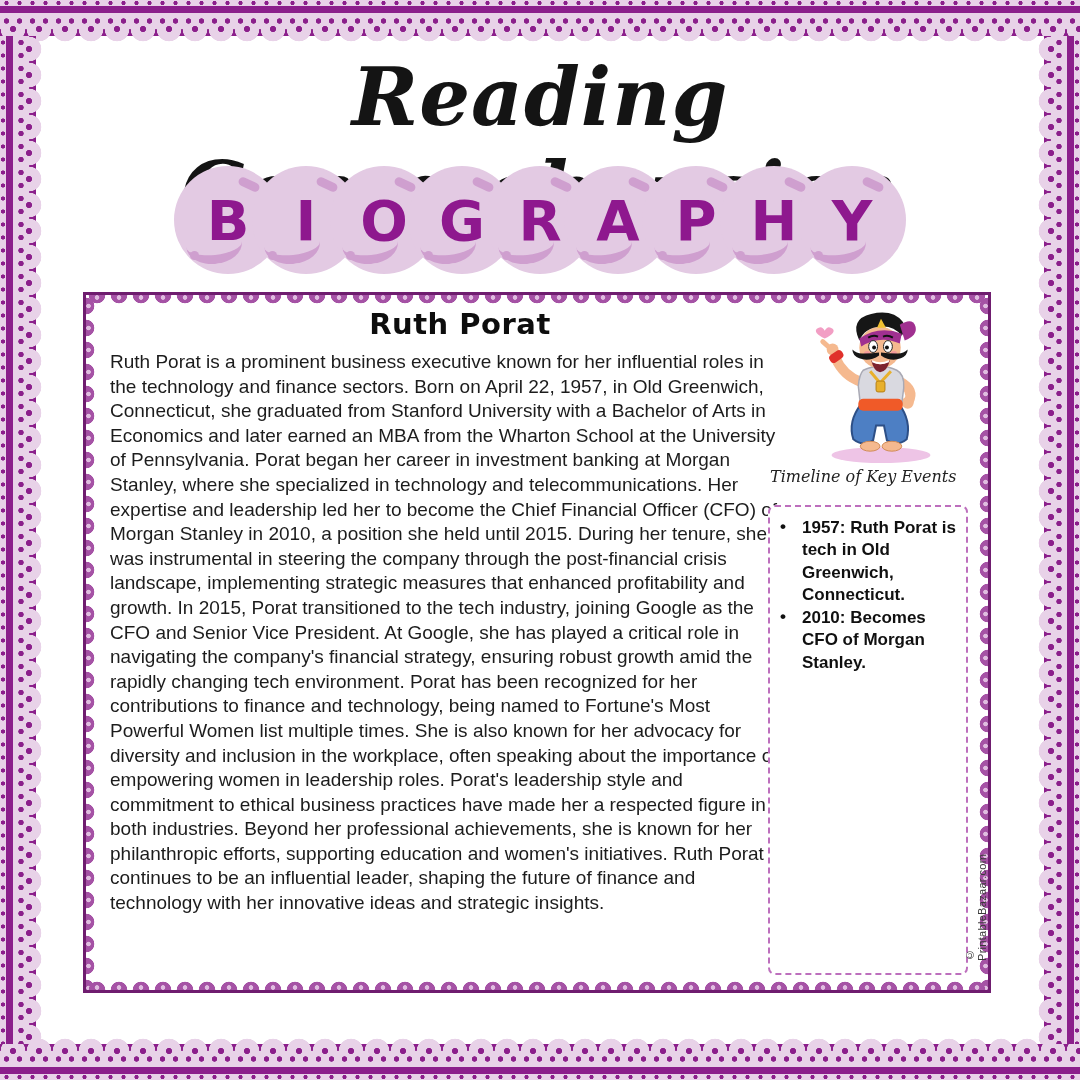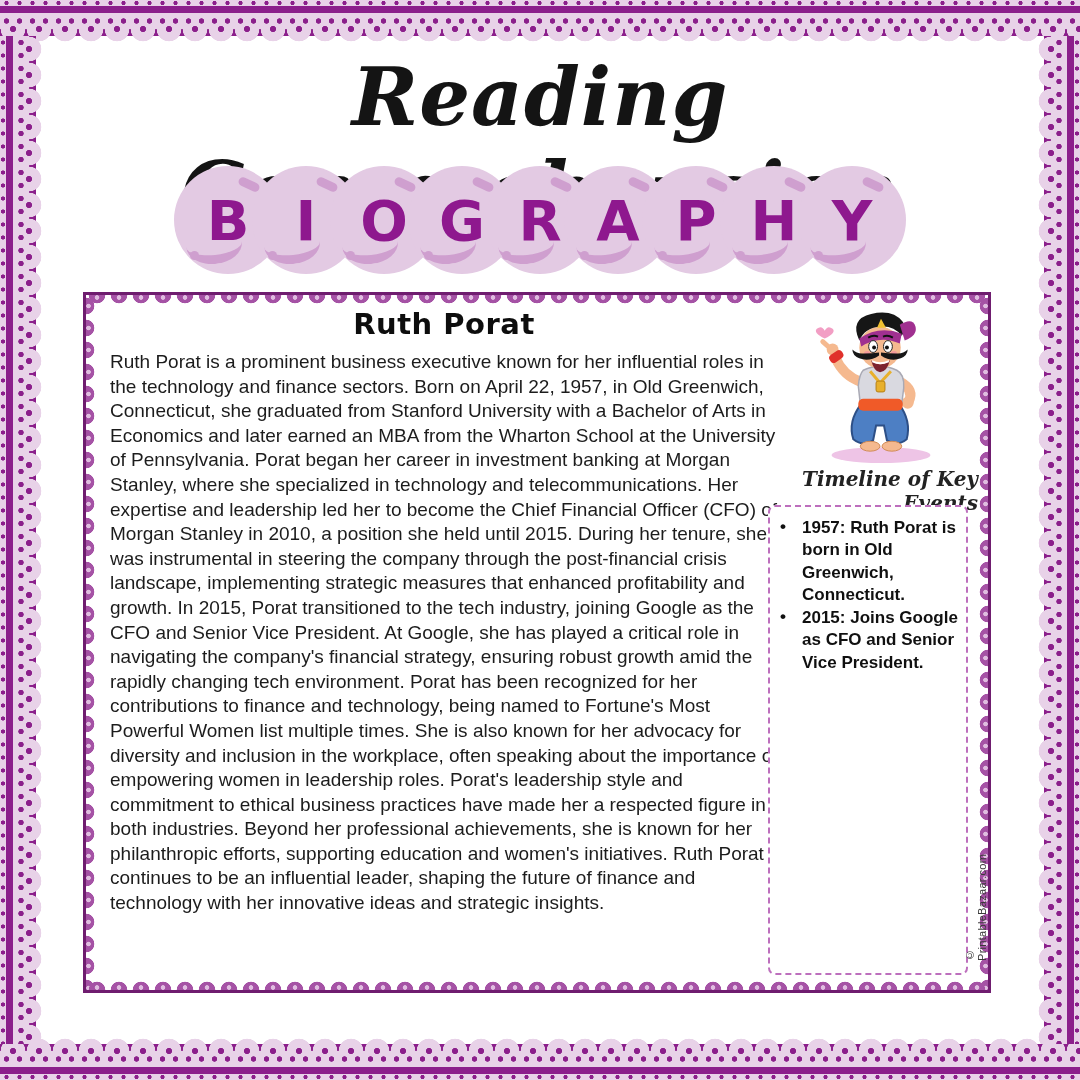--- a/index.html
+++ b/index.html
@@ -53,30 +53,30 @@
       radial-gradient(circle at 11px 11.5px, #e0bde0 0 2px, rgba(0,0,0,0) 2.6px),
       radial-gradient(circle at 11px 14px, #a552a5 0 8px, rgba(165,82,165,0) 8.6px),
       radial-gradient(circle at 2.5px 11px, #e0bde0 0 2px, rgba(0,0,0,0) 2.6px),
       radial-gradient(circle at 0px 11px, #a552a5 0 8px, rgba(165,82,165,0) 8.6px),
       radial-gradient(circle at 11.5px 11px, #e0bde0 0 2px, rgba(0,0,0,0) 2.6px),
       radial-gradient(circle at 14px 11px, #a552a5 0 8px, rgba(165,82,165,0) 8.6px);
     background-size:22px 14px,22px 14px,22px 14px,22px 14px,14px 22px,14px 22px,14px 22px,14px 22px;
     background-position:left top,left top,left bottom,left bottom,left top,left top,right top,right top;
     background-repeat:repeat-x,repeat-x,repeat-x,repeat-x,repeat-y,repeat-y,repeat-y,repeat-y;}
 
-  .card-title{position:absolute;top:12px;left:24px;width:668px;text-align:center;
+  .card-title{position:absolute;top:12px;left:40px;width:668px;text-align:center;
     font-family:"DejaVu Sans",sans-serif;font-weight:800;font-size:29px;letter-spacing:.5px;color:#0d0d0d;}
 
   .body-text{position:absolute;top:55px;left:24px;width:676px;
     font-size:19px;line-height:24.6px;color:#1c1c1c;text-align:left;}
 
   .illustration{position:absolute;left:700px;top:14px;width:192px;text-align:center;}
 
-  .tl-heading{position:absolute;left:684px;top:172px;width:208px;text-align:right;
-    font-family:"DejaVu Serif",serif;font-style:italic;font-weight:700;font-size:20px;color:#222;}
+  .tl-heading{position:absolute;left:684px;top:172px;width:208px;text-align:left;
+    font-family:"DejaVu Serif",serif;font-style:italic;font-weight:400;font-size:16px;color:#222;}
 
   .tl-box{position:absolute;left:682px;top:210px;width:196px;height:466px;
     border:2px dashed #bd6fbd;border-radius:7px;background:#fff;}
   .tl-box ul{margin:10px 4px 0 6px;padding:0;list-style:none;}
   .tl-box li{position:relative;padding-left:26px;margin:0 0 1px 0;
     font-weight:700;font-size:17px;line-height:22.3px;color:#101010;}
   .tl-box li::before{content:"\2022";position:absolute;left:4px;top:-1px;font-size:17px;color:#101010;}
 
   .copyright{position:absolute;left:878px;top:556px;height:110px;
     writing-mode:vertical-rl;transform:rotate(180deg);
@@ -184,21 +184,21 @@
         <path d="M74 47 Q84 54 94 50 Q101 47 101 41 Q96 46 89 45 Q81 45 74 44 Z" fill="#171717"></path>
 
         <path d="M64 52 Q73 60 83 52 Q80 64 73 64 Q67 64 64 52 Z" fill="#7c2330"></path>
         <path d="M65 52 Q73 56 82 52 L82 54 Q73 58 65 54 Z" fill="#ffffff"></path>
       </svg>
     </div>
 
     <div class="tl-heading">Timeline of Key Events</div>
     <div class="tl-box">
       <ul>
-        <li>1957: Ruth Porat is born in Old Greenwich, Connecticut.</li>
-        <li>2015: Joins Google as CFO and Senior Vice President.</li>
+        <li>1957: Ruth Porat is tech in Old Greenwich, Connecticut.</li>
+        <li>2010: Becomes CFO of Morgan Stanley.</li>
       </ul>
     </div>
 
     <div class="copyright">© PrintableBazaar.com</div>
   </div>
 
 </div>
 
 </body></html>

